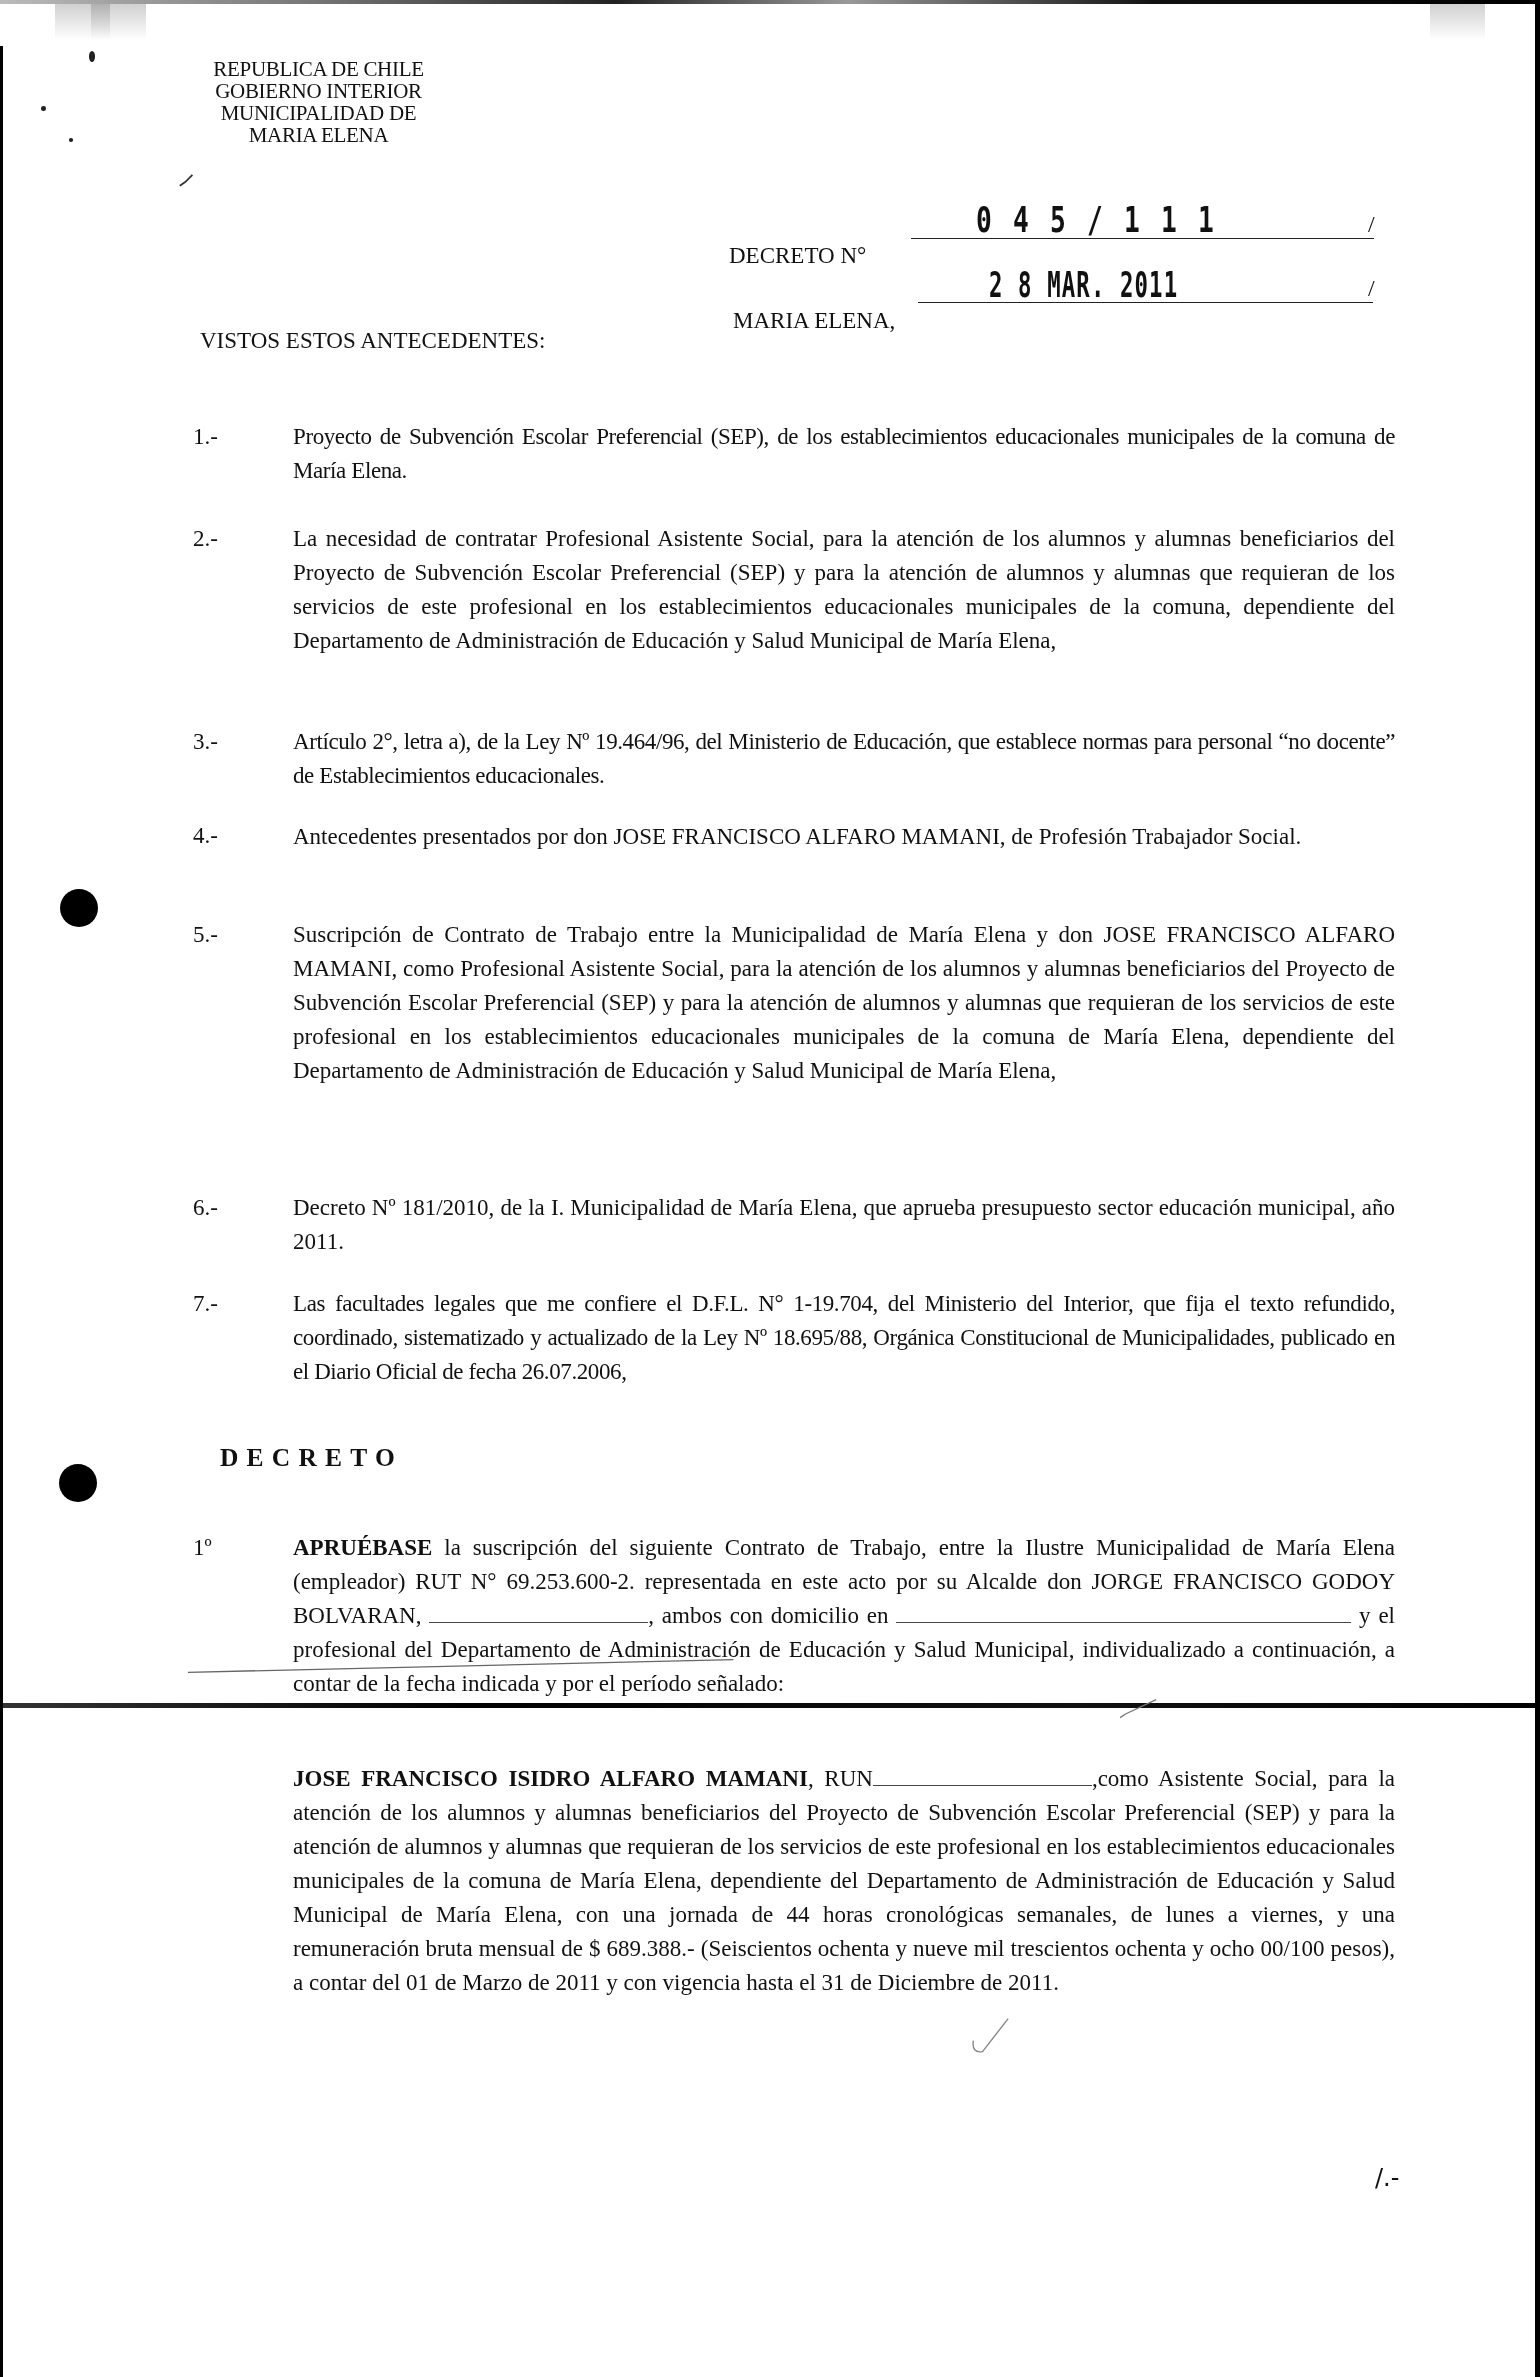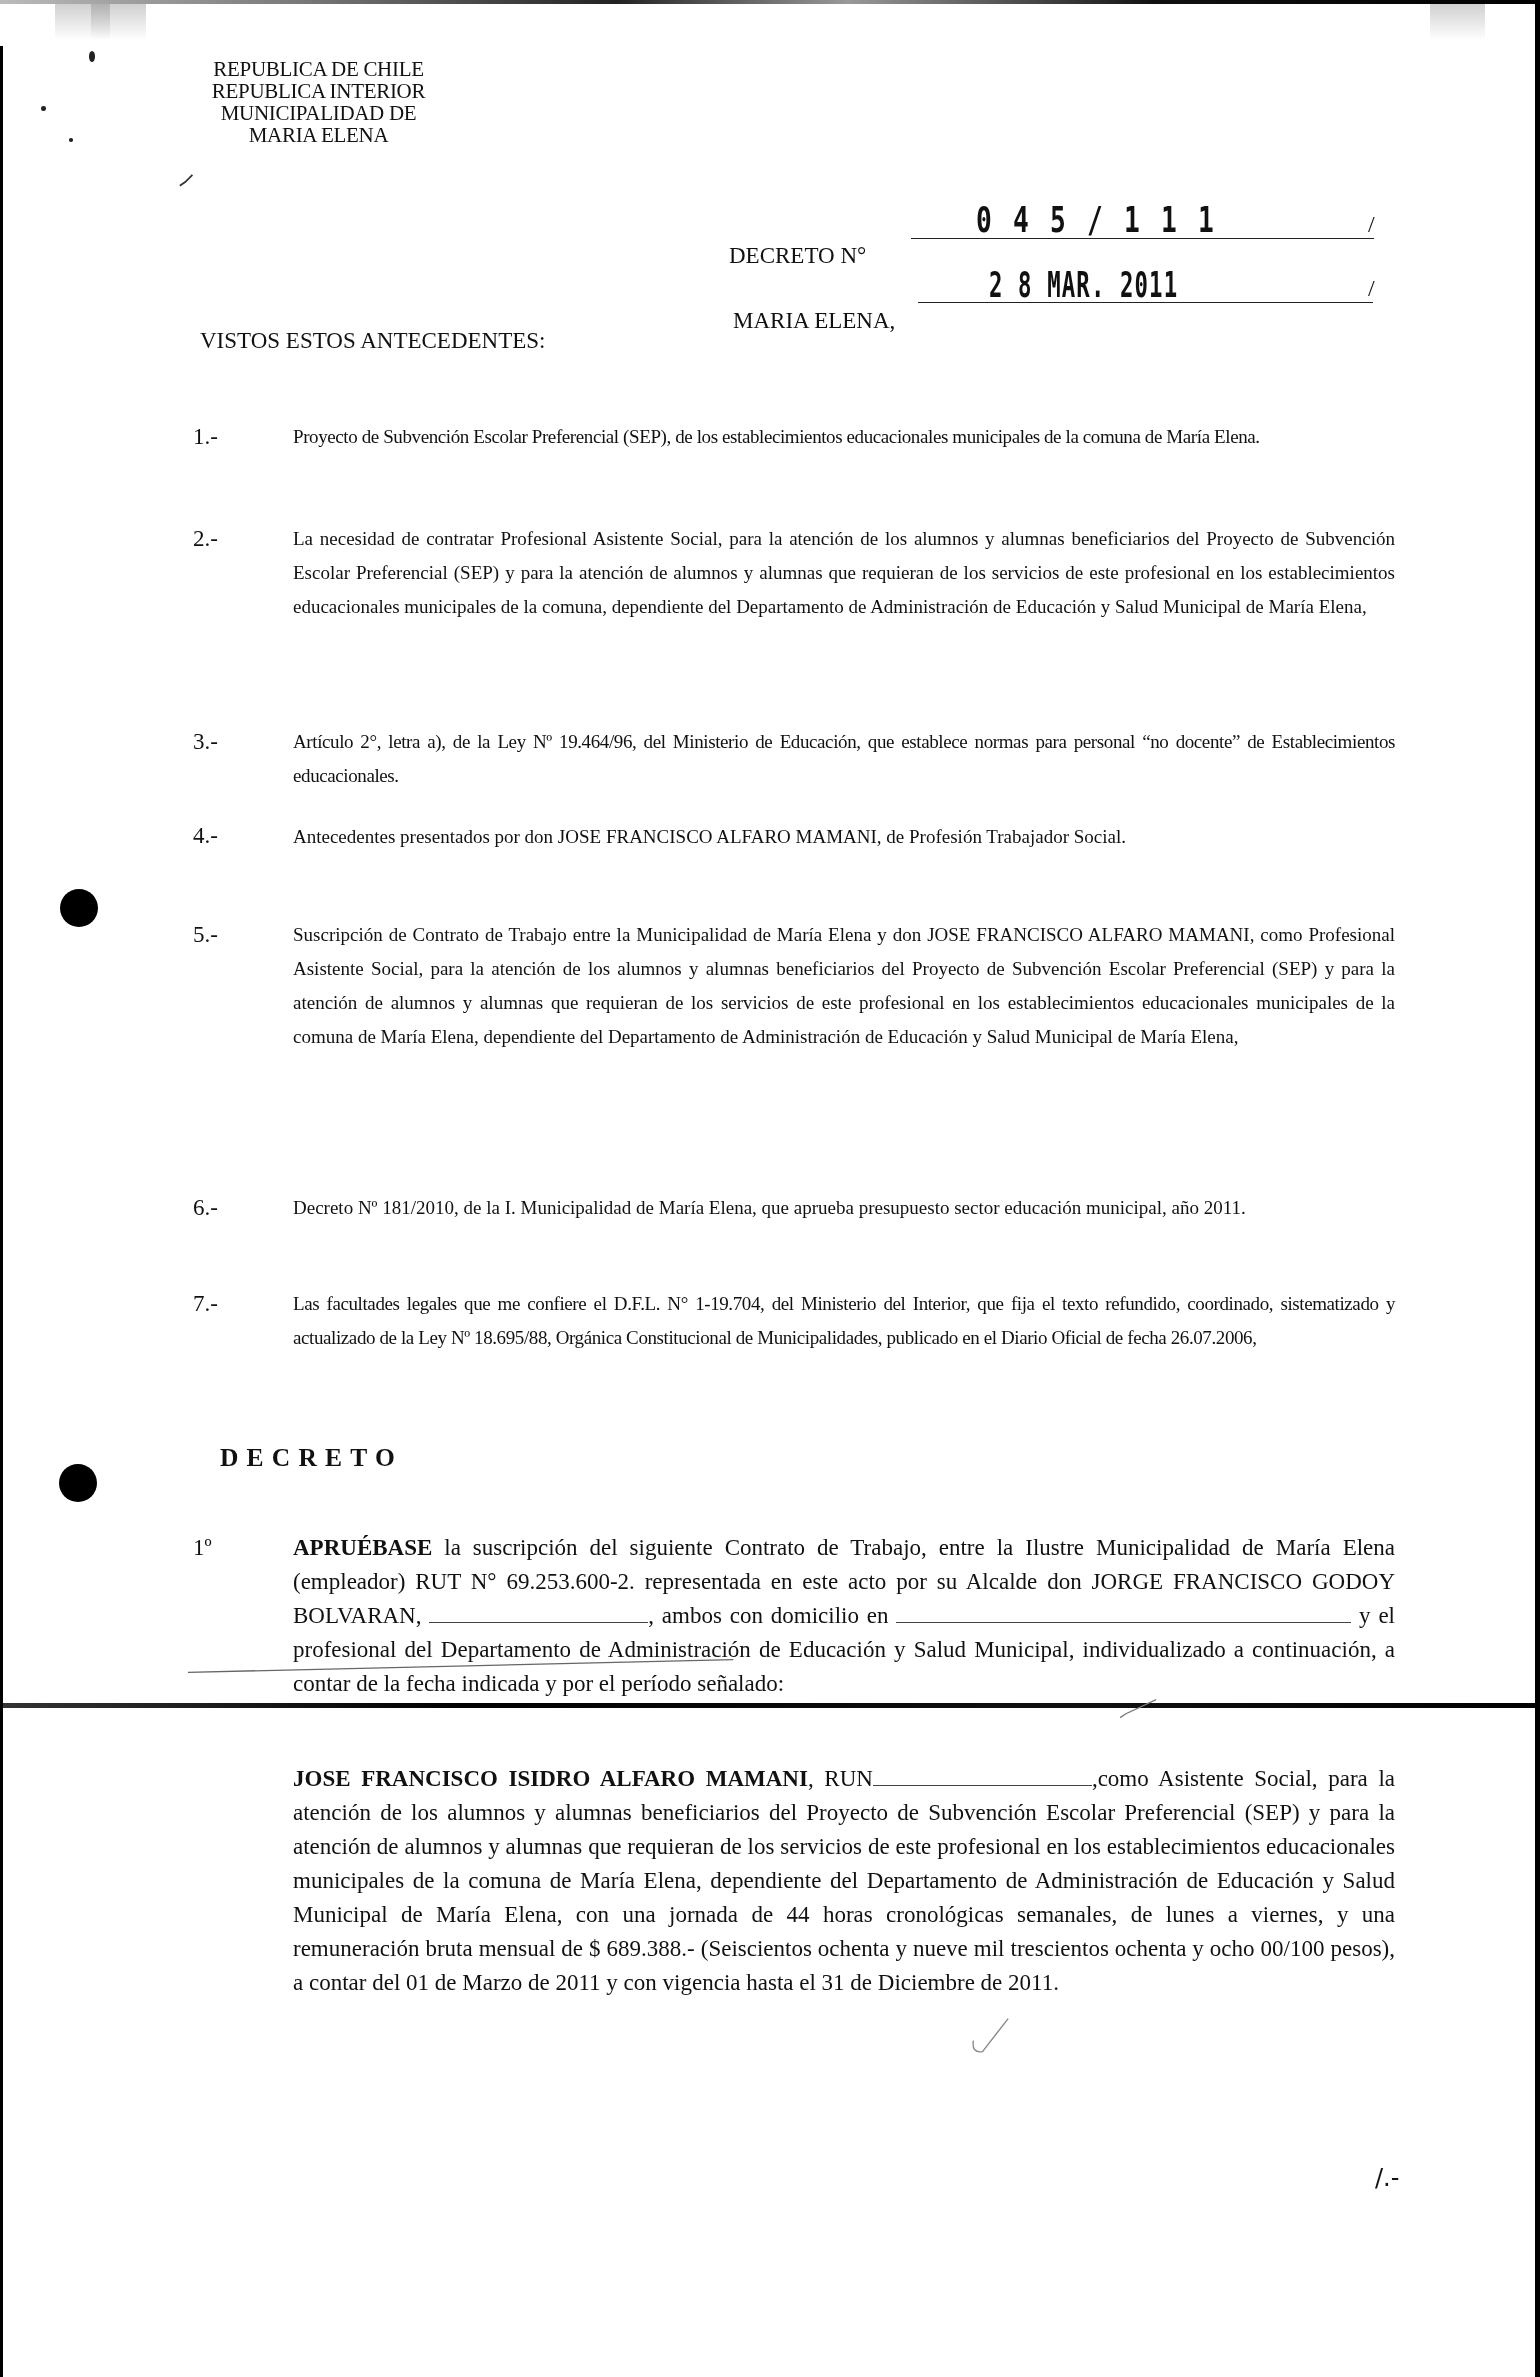--- a/index.html
+++ b/index.html
@@ -25,21 +25,21 @@
   .fill-line { position: absolute; border-bottom: 1.8px solid #222; height: 0; }
   .slash { position: absolute; font-size: 24px; }
   .stamp { position: absolute; font-family: "DejaVu Sans Mono", "Liberation Mono", monospace;
            font-weight: bold; letter-spacing: 3.6px; white-space: nowrap; }
   .stamp.num { font-size: 35px; transform: scaleX(0.75); transform-origin: left center; }
   .stamp.date { font-size: 36px; transform: scaleX(0.62); transform-origin: left center; letter-spacing: 1.8px; }
 
   .vistos { position: absolute; left: 200px; top: 328px; font-size: 23px; white-space: nowrap; }
 
   .item-num { position: absolute; left: 193px; font-size: 23px; }
-  .item-body { position: absolute; left: 293px; width: 1102px; font-size: 19px; line-height: 34px;
+  .item-body { position: absolute; left: 293px; width: 1102px; font-size: 23px; line-height: 34px;
                text-align: justify; }
   .item-body.tight { letter-spacing: -0.4px; }
 
   .decreto-h { position: absolute; left: 200px; top: 1443px; font-size: 25.5px; font-weight: bold;
                letter-spacing: 8.2px; margin-left: 20px; }
 
   .art-num { position: absolute; left: 193px; top: 1535px; font-size: 23px; }
   .art-body { position: absolute; left: 293px; width: 1102px; font-size: 23px; line-height: 34px;
               text-align: justify; }
   .strong { font-weight: bold; }
@@ -66,21 +66,21 @@
 
   <div class="speck" style="left:89px; top:51px; width:6.4px; height:11px;"></div>
   <div class="speck" style="left:41px; top:106px; width:4.6px; height:4.6px;"></div>
   <div class="speck" style="left:69px; top:138px; width:3.6px; height:3.6px;"></div>
   <svg class="pencil" style="left:178px; top:173px;" width="18" height="14.6" viewBox="0 0 20 16">
     <path d="M2 14 L8 10 L16 2" stroke="#333" stroke-width="2" fill="none"></path>
   </svg>
 
   <div class="hdr">
     <div>REPUBLICA DE CHILE</div>
-    <div>REPUBLICA  INTERIOR</div>
+    <div>GOBIERNO  INTERIOR</div>
     <div>MUNICIPALIDAD DE</div>
     <div>MARIA ELENA</div>
   </div>
 
   <div class="dec-line" style="left:729px; top:208px;">DECRETO N°</div>
   <div class="fill-line" style="left:911px; top:238px; width:463px;"></div>
   <div class="stamp num" style="left:976px; top:200px;">0 4 5  / 1 1 1</div>
   <div class="slash" style="left:1368px; top:211px;">/</div>
 
   <div class="dec-line" style="left:733px; top:273px;">MARIA ELENA,</div>

